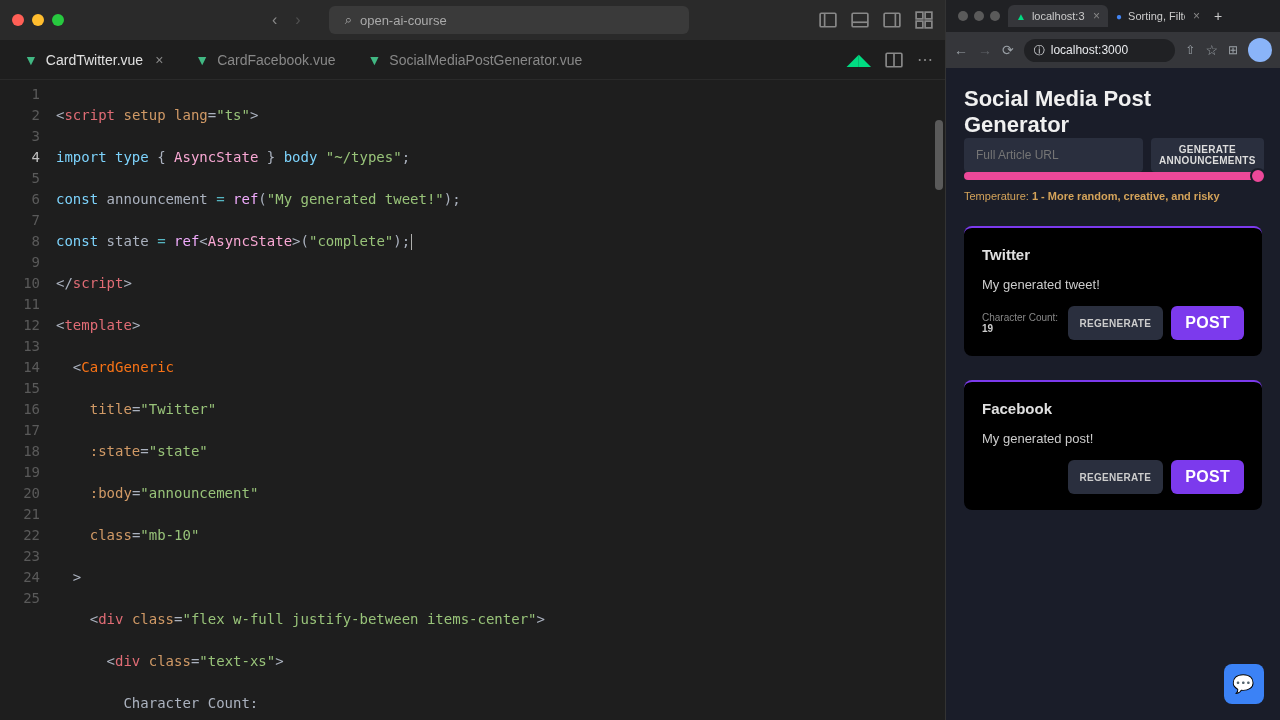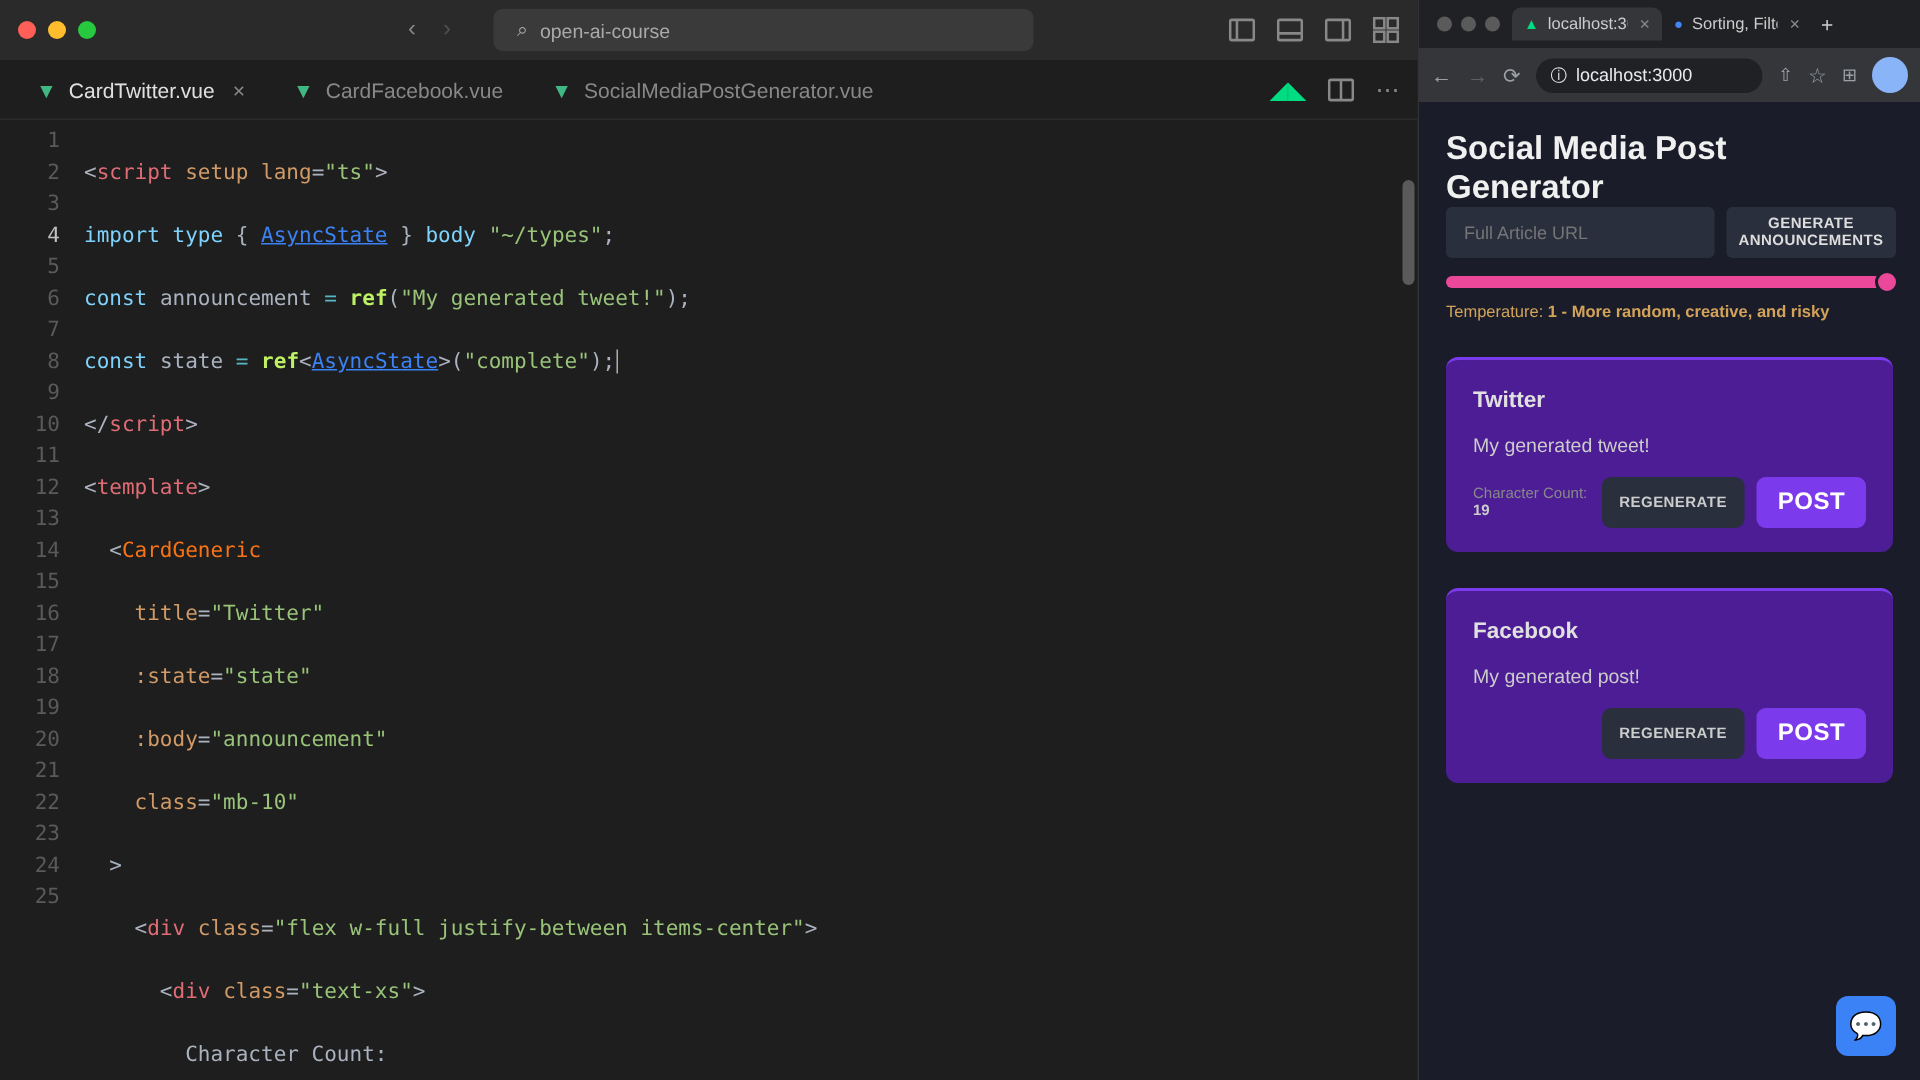--- a/index.html
+++ b/index.html
@@ -116,22 +116,22 @@
   border-radius: 4px;
 }
 
 
 .c-tag { color: #e06c75; }
 .c-attr { color: #d19a66; }
 .c-str { color: #98c379; }
 .c-kw { color: #7dd3fc; }
 .c-punc { color: #abb2bf; }
 .c-var { color: #f97316; }
-.c-fn { color: #bef264; font-weight: bold; }
-.c-type { color: #3b82f6; text-decoration: underline; }
+.c-fn { color: #f0abfc; }
+.c-type { color: #f9a8d4; }
 .c-plain { color: #abb2bf; }
 .c-op { color: #56b6c2; }
 
 .cursor-caret {
   display: inline-block;
   width: 1px;
   height: 16px;
   background: #aeafad;
   vertical-align: middle;
   margin-left: 1px;
@@ -196,21 +196,21 @@
 .browser-avatar { width: 24px; height: 24px; border-radius: 50%; background: #8ab4f8; }
 
 
 .app-content {
   flex: 1;
   background: #1a1d29;
   padding: 18px 18px;
   overflow-y: auto;
 }
 .app-title { font-size: 22px; font-weight: 600; color: #f0f0f0; margin-bottom: 0; }
-.url-row { display: flex; gap: 8px; margin-bottom: 12px; }
+.url-row { display: flex; gap: 8px; }
 .url-input {
   flex: 1;
   background: #2a2f3e;
   border: none;
   border-radius: 4px;
   padding: 10px 12px;
   color: #888;
   font-size: 12px;
 }
 .gen-btn {
@@ -238,21 +238,21 @@
   width: 16px;
   height: 16px;
   background: #ec4899;
   border-radius: 50%;
   border: 2px solid #1a1d29;
 }
 .temp-label { font-size: 11px; color: #d4a35a; margin-top: 6px; }
 .temp-label .bold { font-weight: 600; }
 
 .card {
-  background: #4c1d95;
+  background: #000000;
   border-radius: 8px;
   padding: 18px 18px 16px;
   margin-top: 24px;
   border-top: 2px solid #7c3aed;
   position: relative;
 }
 .card-title { font-size: 15px; font-weight: 600; color: #e0e0e0; margin-bottom: 14px; }
 .card-body { font-size: 13px; color: #ccc; margin-bottom: 14px; }
 .card-meta { font-size: 10px; color: #888; }
 .card-meta .meta-val { color: #ccc; font-weight: 600; }

